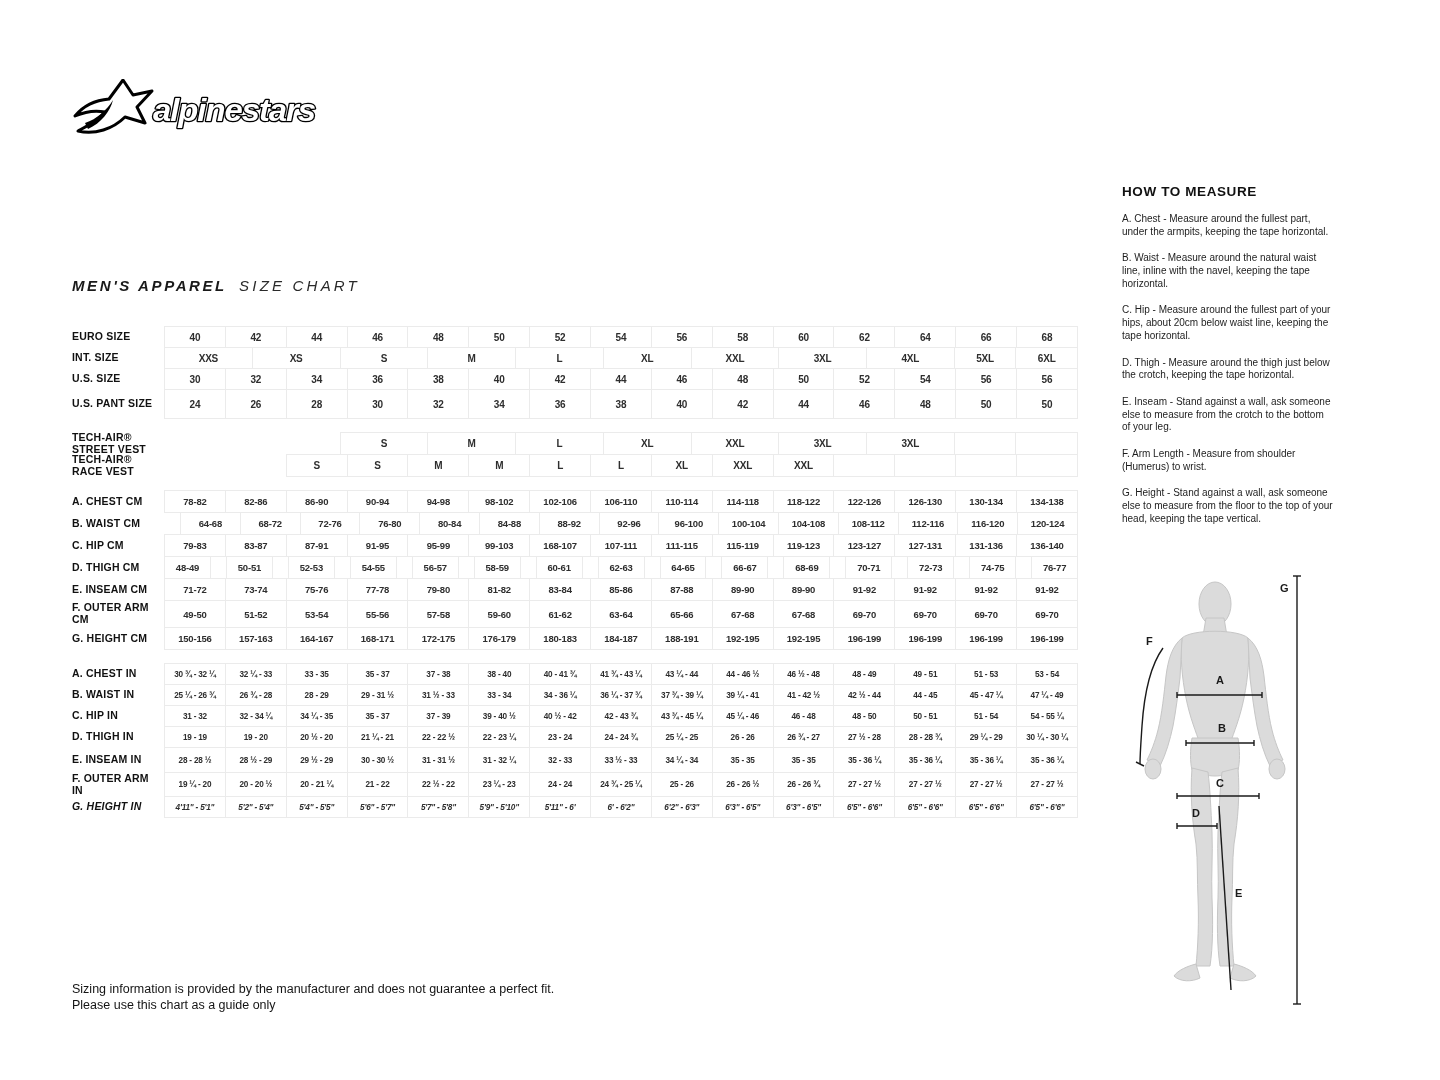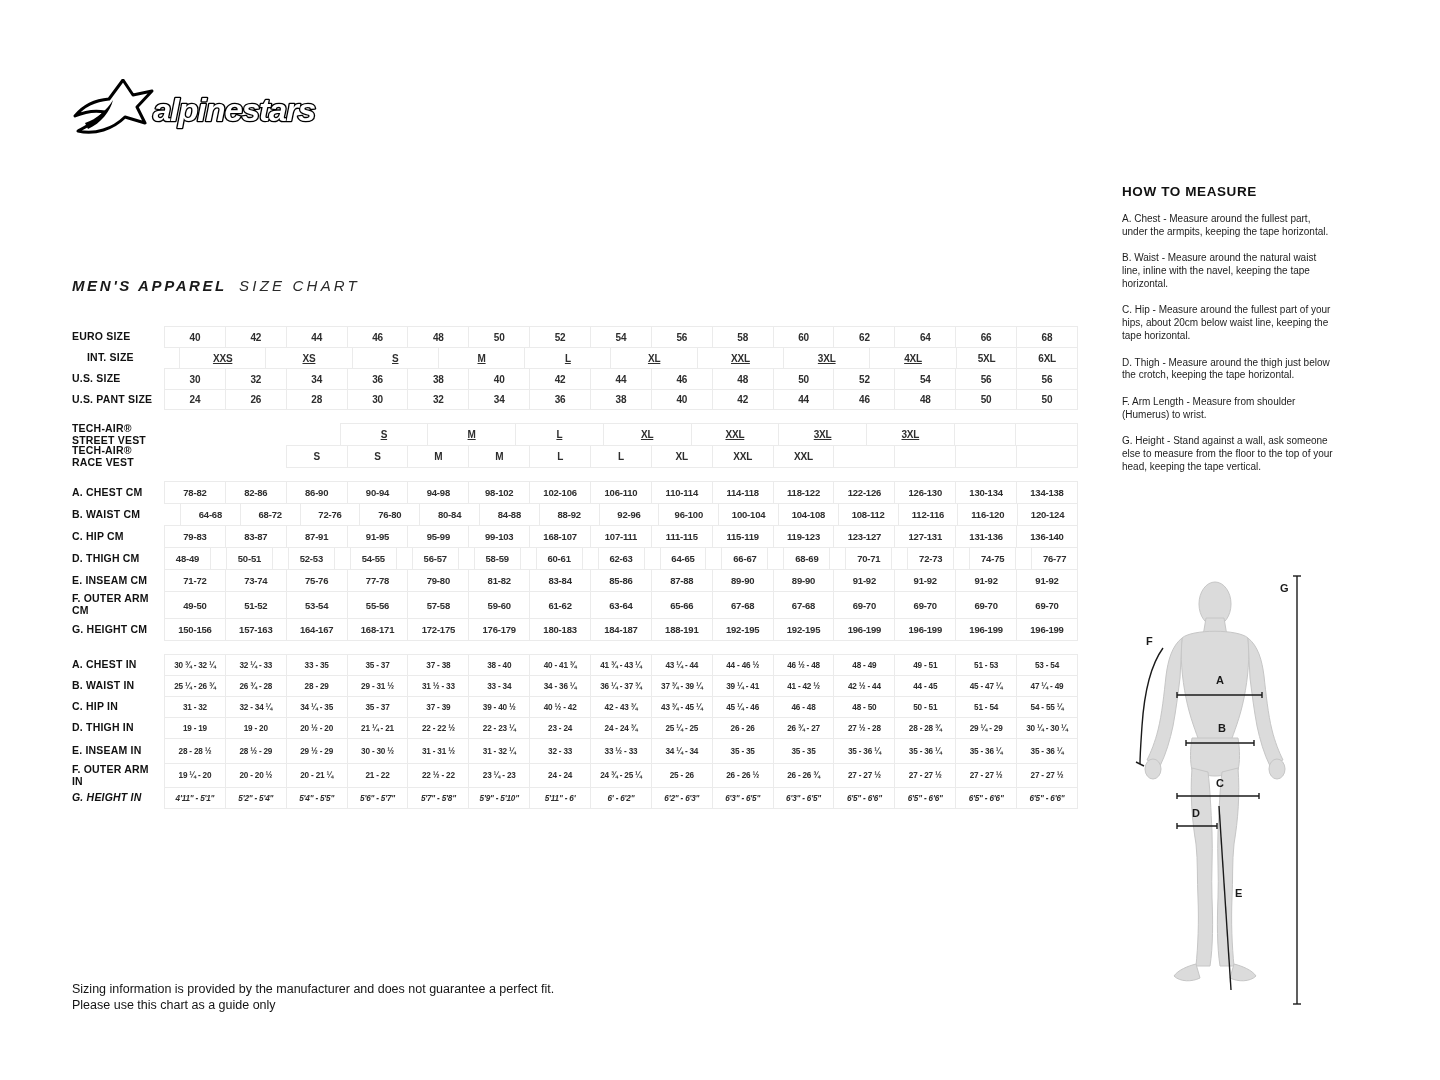--- a/index.html
+++ b/index.html
@@ -24,21 +24,21 @@
     letter-spacing:0.2px;overflow:visible;
   }
   .t-cells{flex:1;display:flex;font-size:9.5px;}
   .t-cell{
     flex:1 1 0;border:1px solid #ebebeb;margin-left:-1px;background:#fff;
     display:flex;align-items:center;justify-content:center;
     font-weight:bold;color:#2e2e2e;white-space:nowrap;overflow:hidden;
     letter-spacing:-0.2px;
   }
   .t-cell:first-child{margin-left:0;}
-  .t-cell.wide{flex-grow:1.43;text-decoration:underline;}
+  .t-cell.wide{flex-grow:1.43;}
   .t-cell.ghost{border-color:transparent;background:transparent;}
   
   .howto{position:absolute;left:1122px;top:184px;width:212px;}
   .howto h3{margin:0 0 14px 0;font-size:13.5px;font-weight:800;letter-spacing:0.6px;color:#111;}
   .howto p{margin:0 0 14px 0;font-size:10px;line-height:1.27;color:#1d1d1d;}
   
   .figure{position:absolute;left:1130px;top:566px;width:185px;height:448px;}
   .figure text{font-family:"Liberation Sans",sans-serif;font-weight:bold;font-size:11px;fill:#1a1a1a;}
   
   .footer{position:absolute;left:72px;top:981px;font-size:12.5px;line-height:1.28;color:#141414;}
@@ -75,21 +75,21 @@
         <div class="t-cell">54</div>
         <div class="t-cell">56</div>
         <div class="t-cell">58</div>
         <div class="t-cell">60</div>
         <div class="t-cell">62</div>
         <div class="t-cell">64</div>
         <div class="t-cell">66</div>
         <div class="t-cell">68</div>
       </div>
     </div>
-    <div class="t-row" style="height: 22px; margin-left: 15px;">
+    <div class="t-row" style="height: 22px;">
       <div class="t-label">INT. SIZE</div>
       <div class="t-cells" style="font-size: 10px;">
         <div class="t-cell wide">XXS</div>
         <div class="t-cell wide">XS</div>
         <div class="t-cell wide">S</div>
         <div class="t-cell wide">M</div>
         <div class="t-cell wide">L</div>
         <div class="t-cell wide">XL</div>
         <div class="t-cell wide">XXL</div>
         <div class="t-cell wide">3XL</div>
@@ -111,21 +111,21 @@
         <div class="t-cell">44</div>
         <div class="t-cell">46</div>
         <div class="t-cell">48</div>
         <div class="t-cell">50</div>
         <div class="t-cell">52</div>
         <div class="t-cell">54</div>
         <div class="t-cell">56</div>
         <div class="t-cell">56</div>
       </div>
     </div>
-    <div class="t-row" style="height: 21px;">
+    <div class="t-row" style="height: 30px;">
       <div class="t-label">U.S. PANT SIZE</div>
       <div class="t-cells" style="font-size: 10px;">
         <div class="t-cell">24</div>
         <div class="t-cell">26</div>
         <div class="t-cell">28</div>
         <div class="t-cell">30</div>
         <div class="t-cell">32</div>
         <div class="t-cell">34</div>
         <div class="t-cell">36</div>
         <div class="t-cell">38</div>
@@ -457,20 +457,21 @@
       </div>
     </div>
   </div>
 
 <div class="howto">
   <h3>HOW TO MEASURE</h3>
   <p>A. Chest - Measure around the fullest part, under the armpits, keeping the tape horizontal.</p>
   <p>B. Waist - Measure around the natural waist line, inline with the navel, keeping the tape horizontal.</p>
   <p>C. Hip - Measure around the fullest part of your hips, about 20cm below waist line, keeping the tape horizontal.</p>
   <p>D. Thigh - Measure around the thigh just below the crotch, keeping the tape horizontal.</p>
+  <p>E. Inseam - Stand against a wall, ask someone else to measure from the crotch to the bottom of your leg.</p>
   <p>F. Arm Length - Measure from shoulder (Humerus) to wrist.</p>
   <p>G. Height - Stand against a wall, ask someone else to measure from the floor to the top of your head, keeping the tape vertical.</p>
 </div>
 
 <div class="figure">
   <svg width="185" height="448" viewBox="0 0 185 448">
 
     <g fill="#dbdbdb" stroke="#c6c6c6" stroke-width="1">
       <ellipse cx="85" cy="38" rx="16" ry="22"></ellipse>
       <path d="M76,52 L94,52 L97,70 L73,70 Z"></path>

